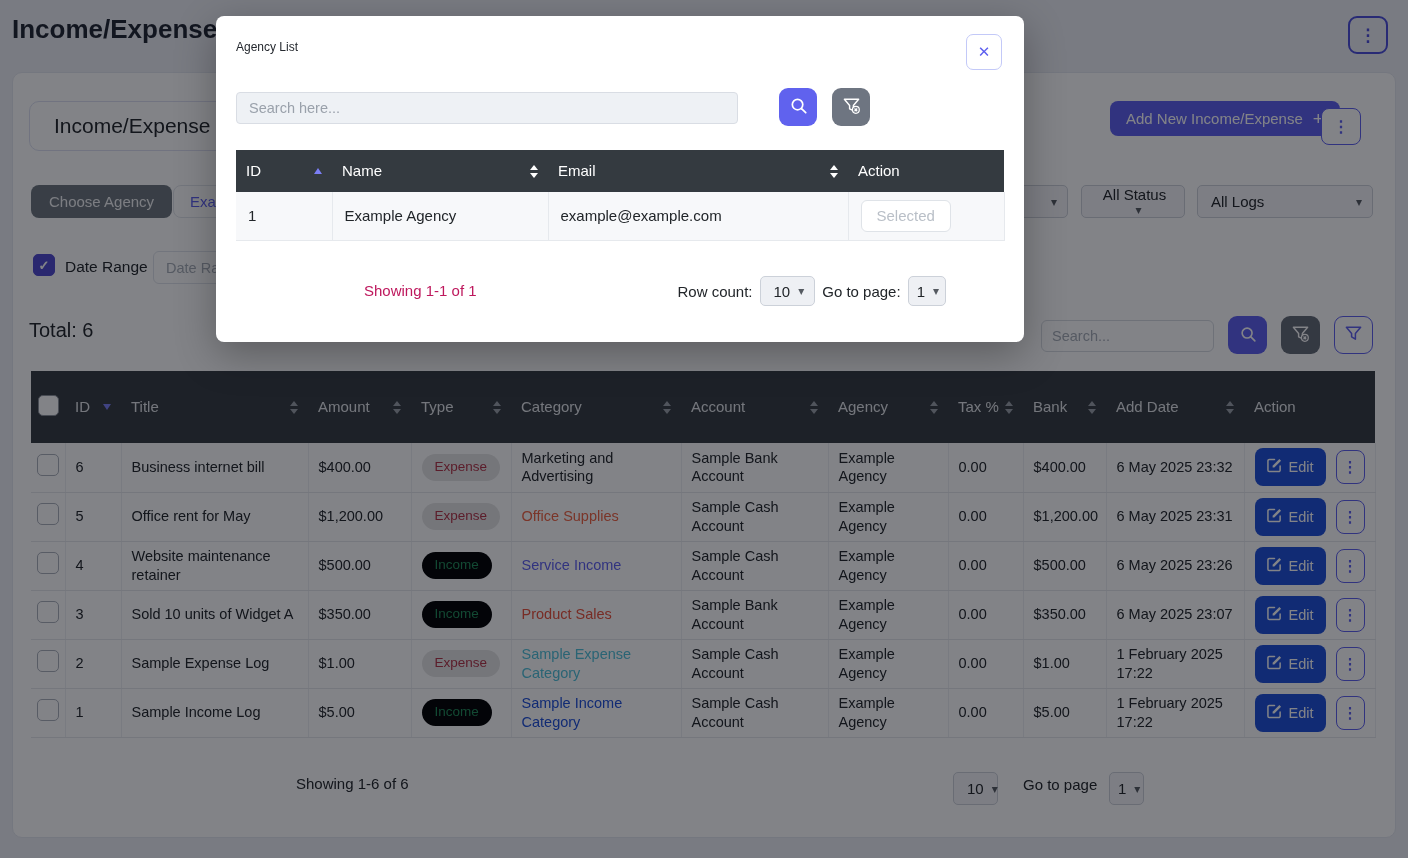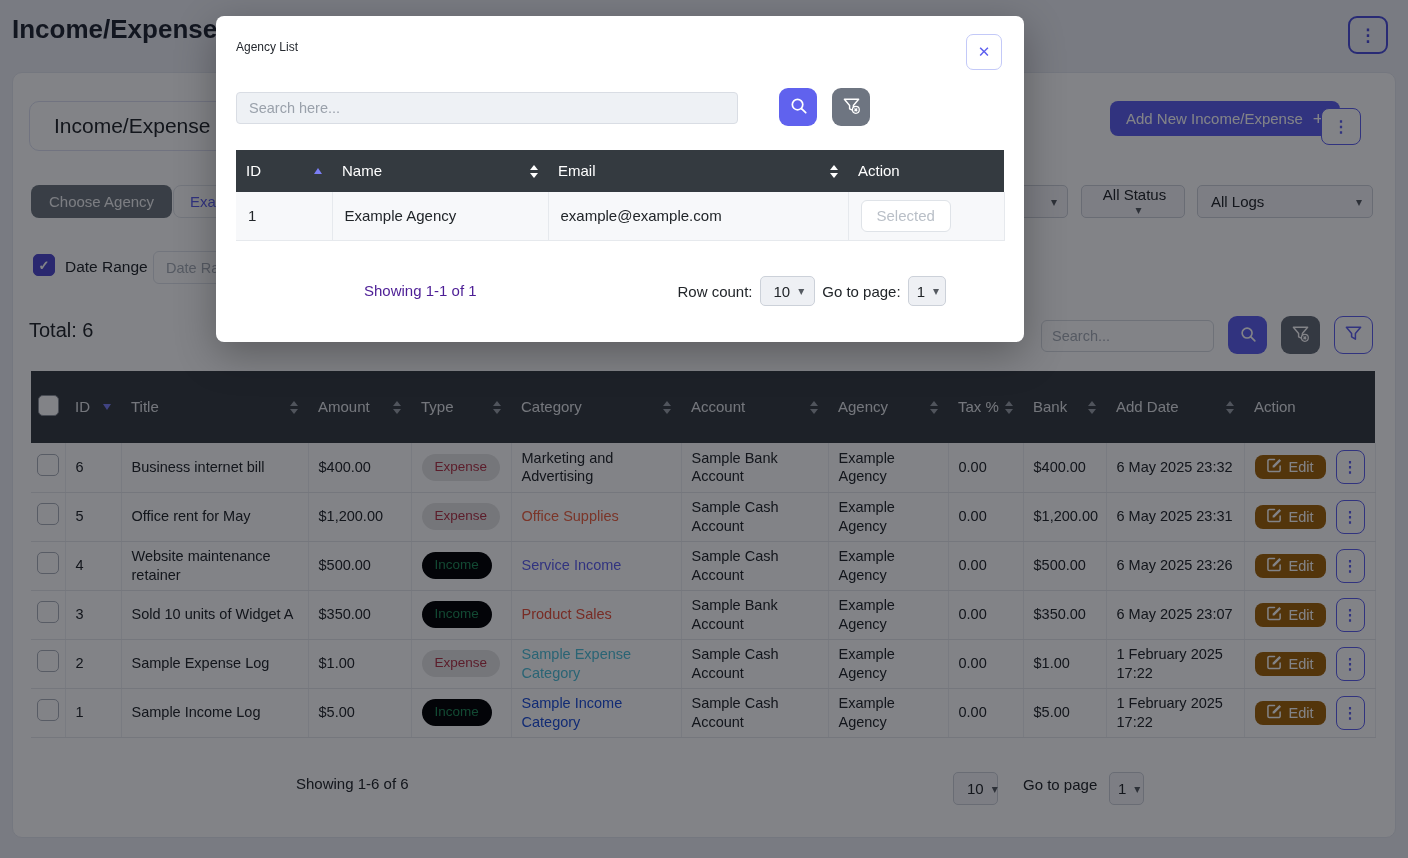--- a/index.html
+++ b/index.html
@@ -55,21 +55,21 @@
   .tri{width:0;height:0;border-left:4.5px solid transparent;border-right:4.5px solid transparent;}
   .tri.up{border-bottom:5.5px solid #9aa0a8;}
   .tri.down{border-top:5.5px solid #9aa0a8;}
   .tri.p-up{border-bottom:6px solid #7b7ef5;}
   .tri.p-down{border-top:6px solid #7b7ef5;}
   .badge{display:inline-block;padding:5px 13px;border-radius:15px;font-size:13.5px;}
   .badge.expense{background:#e5e5e5;color:#b13346;}
   .badge.income{background:#000000;color:#1f8a56;}
   .cat{text-decoration:none;cursor:pointer;}
   .action-cell{display:flex;align-items:center;gap:10px;}
-  .edit-btn{display:inline-flex;align-items:center;gap:7px;background:#a16207;color:#fff;border:none;border-radius:8px;height:24px;padding:0 12px;font-size:14.5px;cursor:pointer;}
+  .edit-btn{display:inline-flex;align-items:center;gap:7px;background:#1d4ed8;color:#fff;border:none;border-radius:8px;height:38px;padding:0 12px;font-size:14.5px;cursor:pointer;}
   .row-kebab{width:37px;height:34px;border:1.5px solid #5d5fef;background:#fff;color:#5d5fef;border-radius:8px;font-size:15px;font-weight:bold;display:inline-flex;align-items:center;justify-content:center;cursor:pointer;}
 
   .showing{position:absolute;left:283px;top:702px;font-size:15px;color:#212529;}
   .foot-rc{position:absolute;left:940px;top:699px;width:45px;}
   .foot-goto{position:absolute;left:1010px;top:703px;font-size:15px;}
   .foot-page{position:absolute;left:1096px;top:699px;width:35px;padding:0 6px 0 8px;}
 
   
   .overlay{position:absolute;inset:0;background:rgba(5,8,16,0.5);z-index:10;}
   .modal{position:absolute;left:216px;top:16px;width:808px;height:326px;background:#fff;border-radius:8px;z-index:20;box-shadow:0 12px 40px rgba(0,0,0,.3);}
@@ -77,21 +77,21 @@
   .m-close{position:absolute;left:750px;top:18px;width:36px;height:36px;border:1px solid #c3c9f8;border-radius:7px;background:#fff;color:#5d5fef;font-size:15px;display:flex;align-items:center;justify-content:center;cursor:pointer;}
   .m-search{position:absolute;left:20px;top:76px;width:502px;height:32px;background:#eef1f5;border:1px solid #d9dde4;border-radius:4px;padding:0 12px;font-size:14.5px;color:#212529;}
   .m-search::placeholder{color:#9aa1ab;}
   .m-sq{position:absolute;top:72px;width:38px;height:38px;border:none;border-radius:9px;display:flex;align-items:center;justify-content:center;cursor:pointer;}
   .m-search-btn{left:563px;background:#6062ee;}
   .m-clear-btn{left:616px;background:#6e7581;}
   .m-table{position:absolute;left:20px;top:134px;width:768px;}
   .m-table th{background:#343a40;color:#fff;font-weight:500;font-size:15px;height:42px;padding:0;}
   .m-table td{background:#f7f8fa;height:48px;padding:4px 12px;font-size:15px;border-bottom:1px solid #e6e9ed;border-right:1px solid #e6e9ed;vertical-align:middle;}
   .sel-btn{border:1px solid #dfe3e8;background:#fff;color:#b9bfc7;border-radius:6px;height:32px;padding:0 15px;font-size:15px;cursor:default;}
-  .m-showing{position:absolute;left:148px;top:266px;font-size:15px;color:#4c1d95;}
+  .m-showing{position:absolute;left:148px;top:266px;font-size:15px;color:#be185d;}
   .m-pager{position:absolute;right:78px;top:260px;display:flex;align-items:center;gap:7px;font-size:15px;color:#212529;}
   .m-pager .select{height:30px;background:#eef0f4;}
   .m-pager .pg{padding:0 6px 0 8px;}
 </style>
 </head>
 <body>
 
 <div class="stage">
 
   <div class="page-title">Income/Expense</div>

